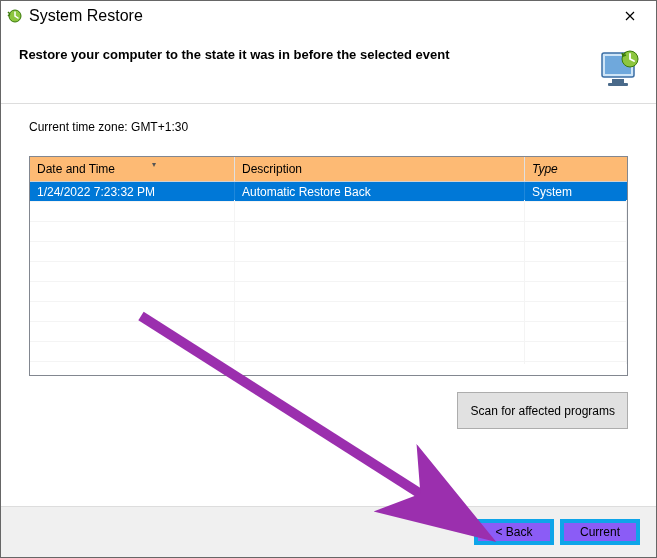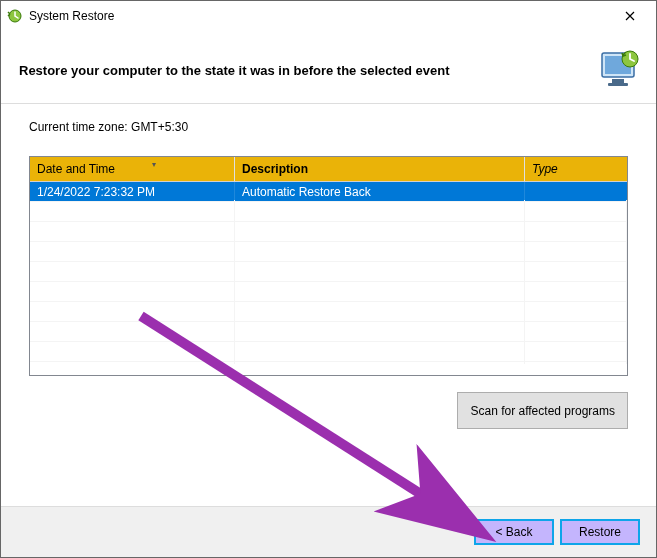--- a/index.html
+++ b/index.html
@@ -19,39 +19,39 @@
       height: 30px;
       padding: 0 6px;
       background: #fff;
     }
     .titlebar-icon {
       width: 16px; height: 16px;
       margin-right: 6px;
       display: flex; align-items: center; justify-content: center;
     }
     .titlebar-title {
-      font-size: 12px;
+      font-size: 16px;
       color: #000;
       flex: 1;
     }
     .close-btn {
       width: 40px;
       height: 28px;
       display: flex;
       align-items: center;
       justify-content: center;
       font-size: 14px;
       color: #000;
       cursor: pointer;
     }
 
     .header-section {
       padding: 14px 12px 10px 18px;
       display: flex;
-      align-items: center;
+      align-items: flex-start;
       border-bottom: 1px solid #ddd;
     }
     .header-text {
       font-weight: bold;
       font-size: 13px;
       color: #000;
       flex: 1;
       padding-top: 2px;
     }
     .header-icon {
@@ -77,28 +77,28 @@
     .table-header {
       display: flex;
       background: #fff;
       border-bottom: 1px solid #d0d0d0;
     }
     .th {
       padding: 5px 7px;
       font-size: 12px;
       color: #000;
       border-right: 1px solid #e0e0e0;
-      background: #eab308;
+      background: #fdba74;
       display: flex;
       align-items: center;
       position: relative;
     }
     .th:last-child { border-right: none; }
     .th-date { width: 205px; }
-    .th-desc { width: 290px; font-weight: bold; }
+    .th-desc { width: 290px; }
     .th-type { flex: 1; font-style: italic; }
     .sort-indicator {
       position: absolute;
       right: 78px;
       top: 3px;
       font-size: 8px;
       color: #555;
     }
 
     .table-row {
@@ -151,22 +151,22 @@
       justify-content: flex-end;
       gap: 6px;
       background: #f0f0f0;
     }
     .footer button {
       min-width: 80px;
       height: 26px;
       padding: 2px 12px;
       font-size: 12px;
       font-family: inherit;
-      background: #c4b5fd;
-      border: 2px solid #0ea5e9;
+      background: #8b5cf6;
+      border: 4px solid #0ea5e9;
       cursor: pointer;
     }
     .footer button.next {
       border: 2px solid #0078d7;
       background: #e5f1fb;
     }
 
     .annotation-arrow {
       position: absolute;
       pointer-events: none;
@@ -202,39 +202,40 @@
       <rect x="12" y="38" width="20" height="3" rx="1" fill="#4a6a8a"></rect>
       <circle cx="34" cy="14" r="8" fill="#8dc63f" stroke="#3a7a0a" stroke-width="1"></circle>
       <path d="M34 9 L34 14 L38 16" stroke="#fff" stroke-width="1.8" fill="none" stroke-linecap="round"></path>
       <path d="M27 11 A8 8 0 0 1 30 7" stroke="#3a7a0a" stroke-width="1.5" fill="none"></path>
       <path d="M26 8 L27 11 L30 10" stroke="#3a7a0a" stroke-width="1.5" fill="none"></path>
     </svg>
   </div>
 </div>
 
 <div class="content">
-  <div class="timezone-label">Current time zone: GMT+5:30</div>
+  <div class="timezone-label">Current time zone: GMT+1:30</div>
 
   <div class="table-container">
     <div class="table-header">
       <div class="th th-date">
         <span>Date and Time</span>
         <span class="sort-indicator">▾</span>
       </div>
       <div class="th th-desc">
         <span>Description</span>
       </div>
       <div class="th th-type">
         <span>Type</span>
       </div>
     </div>
 
     <div class="table-row selected">
       <div class="td td-date">1/24/2022 7:23:32 PM</div>
       <div class="td td-desc">Automatic Restore Back</div>
+      <div class="td td-type">System</div>
     </div>
     <div class="table-row empty">
         <div class="td td-date"></div>
         <div class="td td-desc"></div>
         <div class="td td-type"></div>
       </div>
     <div class="table-row empty">
         <div class="td td-date"></div>
         <div class="td td-desc"></div>
         <div class="td td-type"></div>
@@ -271,21 +272,21 @@
       </div>
   </div>
 
   <div class="scan-btn-row">
     <button class="scan-btn">Scan for affected programs</button>
   </div>
 </div>
 
 <div class="footer">
   <button>&lt; Back</button>
-  <button>Restore</button>
+  <button>Current</button>
 </div>
 
 <svg class="annotation-arrow" style="left:130px; top:305px;" width="380" height="250" viewBox="0 0 380 250">
   <defs>
     <marker id="arrowhead" markerWidth="12" markerHeight="12" refX="9" refY="4" orient="auto">
       <path d="M0,0 L12,4 L0,8 L3,4 Z" fill="#9b2fae"></path>
     </marker>
   </defs>
   <line x1="10" y1="10" x2="340" y2="220" stroke="#9b2fae" stroke-width="10" marker-end="url(#arrowhead)"></line>
 </svg>

